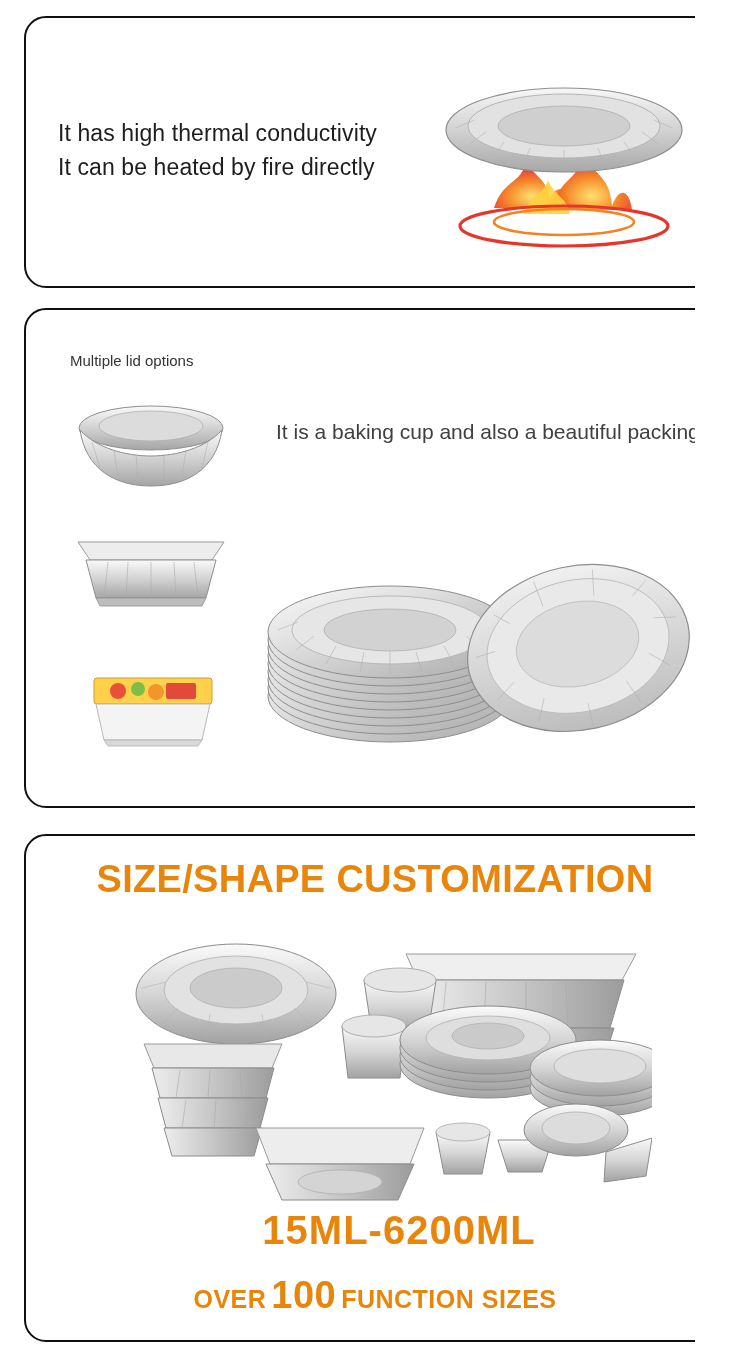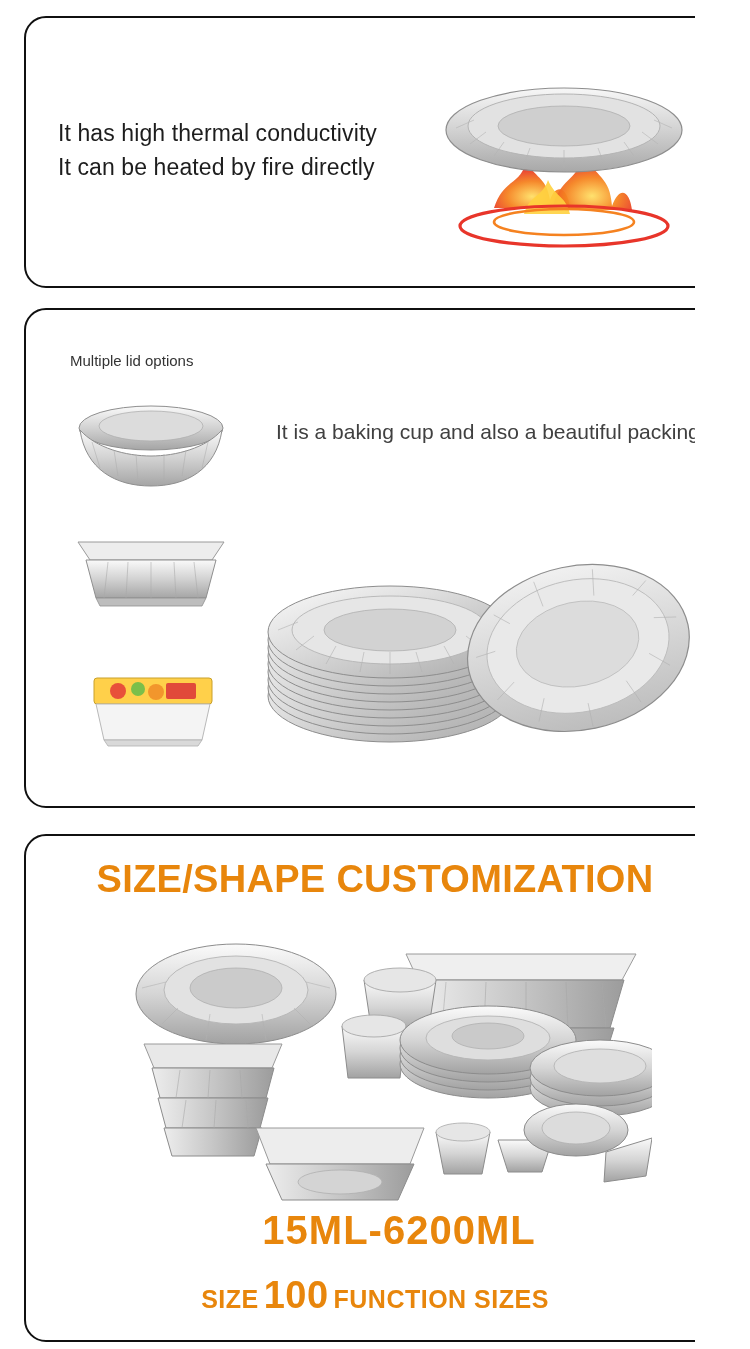--- a/index.html
+++ b/index.html
@@ -377,19 +377,19 @@
         <path d="M392 224 L446 224 L436 256 L402 256 Z" fill="url(#foilE)" stroke="#8c8c8c" stroke-width="1"></path>
         <ellipse cx="470" cy="214" rx="52" ry="26" fill="url(#foilE)" stroke="#8c8c8c" stroke-width="1"></ellipse>
         <ellipse cx="470" cy="212" rx="34" ry="16" fill="#dcdcdc" stroke="#b0b0b0" stroke-width="0.8"></ellipse>
         <path d="M500 236 L546 222 L540 260 L498 266 Z" fill="url(#foilE)" stroke="#8c8c8c" stroke-width="1"></path>
       </g>
     </svg>
 
     <div class="volume-line">15ML-6200ML</div>
 
     <div class="sizes-line">
-      <span class="small">SIZE</span>
+      <span class="small">OVER</span>
       <span class="big">100</span>
       <span class="small">FUNCTION SIZES</span>
     </div>
   </div>
 
 </div>
 
 </body></html>

